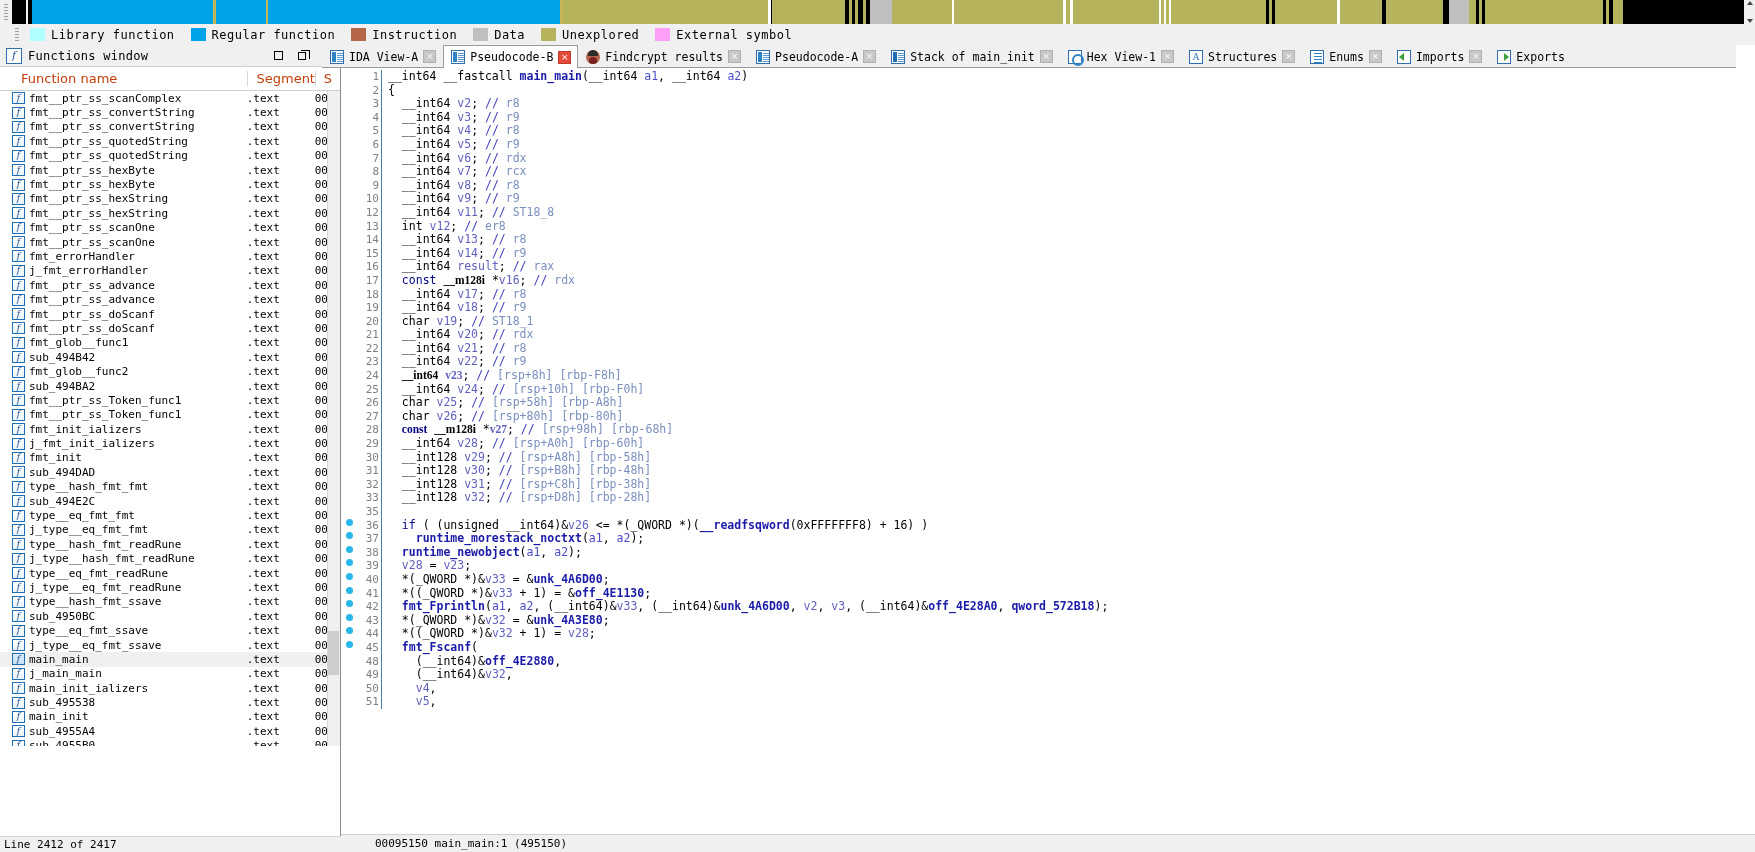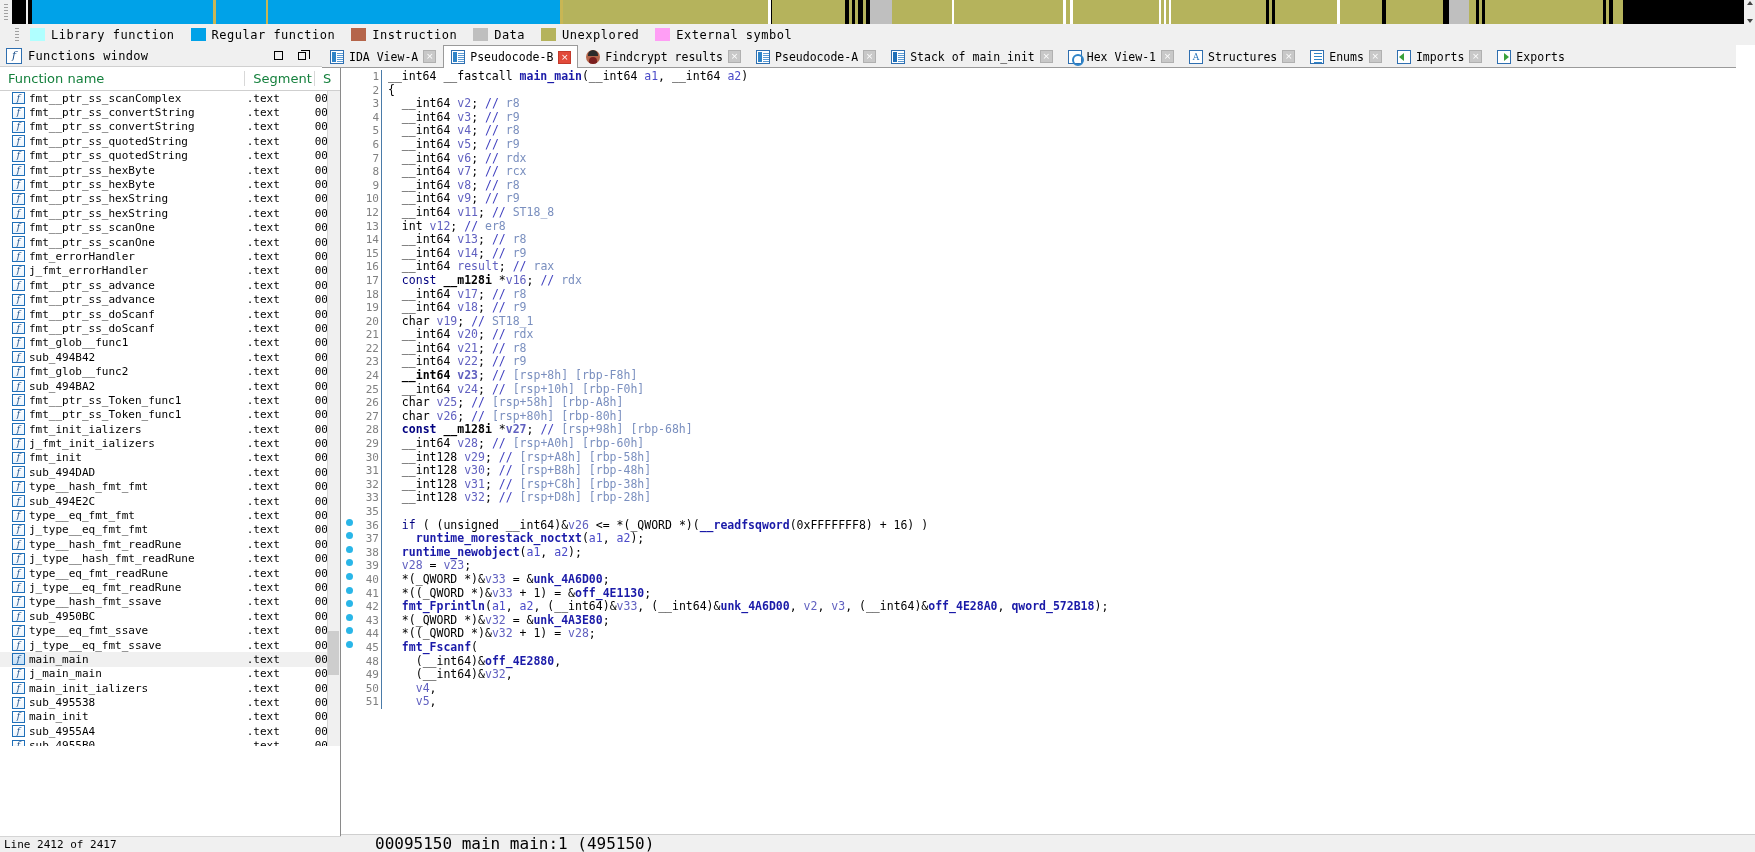--- a/index.html
+++ b/index.html
@@ -83,21 +83,21 @@
   .winbtn .sq { width: 9px; height: 9px; border: 1.5px solid #000; }
   .winbtn .sq2 { width: 8px; height: 8px; border: 1.5px solid #000; position: relative; }
   .winbtn .sq2::after {
     content:''; position: absolute; left: 2px; top: -3px; width: 8px; height: 8px;
     border: 1.5px solid #000; border-bottom: none; border-left: none;
   }
 
   #funcwin-header {
     display: flex; height: 24px; background: #ffffff;
     border-bottom: 1px solid #cfcfcf; align-items: center;
-    font-family: "DejaVu Sans", sans-serif; font-size: 13px; color: #15803d;
+    font-family: "DejaVu Sans", sans-serif; font-size: 13px; color: #c2410c; padding-left: 13px;
   }
   #funcwin-header .col { padding-left: 8px; overflow: hidden; white-space: nowrap; }
   #funcwin-header .col.c1 { width: 245px; }
   #funcwin-header .col.c2 { width: 70px; border-left: 1px solid #d8d8d8; }
   #funcwin-header .col.c3 { width: 26px; border-left: 1px solid #d8d8d8; }
 
   #funclist {
     position: relative; height: 655px; overflow: hidden; background: #fff;
   }
   .func-row {
@@ -261,32 +261,32 @@
     font-family: "DejaVu Sans Mono", monospace; font-size: 11px;
     padding-right: 2px;
   }
   .gutterline {
     width: 1px; flex: none; align-self: stretch; background: #4a7ba8;
     margin-right: 6px;
   }
   .src { white-space: pre; }
 
   .k-type   { color: #000000; }
-  .k-bold   { font-weight: bold; }
+  .k-bold   { font-weight: bold; font-family: Liberation Serif, serif; }
   .k-cmt    { color: #3f3fbf; }
   .k-cmt2   { color: #7a8fbf; }
   .k-var    { color: #6060c0; }
   .k-fn     { color: #1a1aa8; font-weight: bold; }
   .k-arg    { color: #4a4ac8; }
   .k-kw     { color: #000080; }
 
   #pseudo-status {
     position: absolute; left: 341px; bottom: 0px; width: 1414px; height: 18px;
     background: #f0f0f0; border-top: 1px solid #cfcfcf;
-    font-family: "DejaVu Sans Mono", monospace; font-size: 16px;
+    font-family: "DejaVu Sans Mono", monospace; font-size: 11px;
     color: #000; display: flex; align-items: center; padding-left: 34px;
   }
 </style>
 </head>
 <body>
 
 <div id="app">
 
   <div id="navband">
     <div id="navband-grip">

